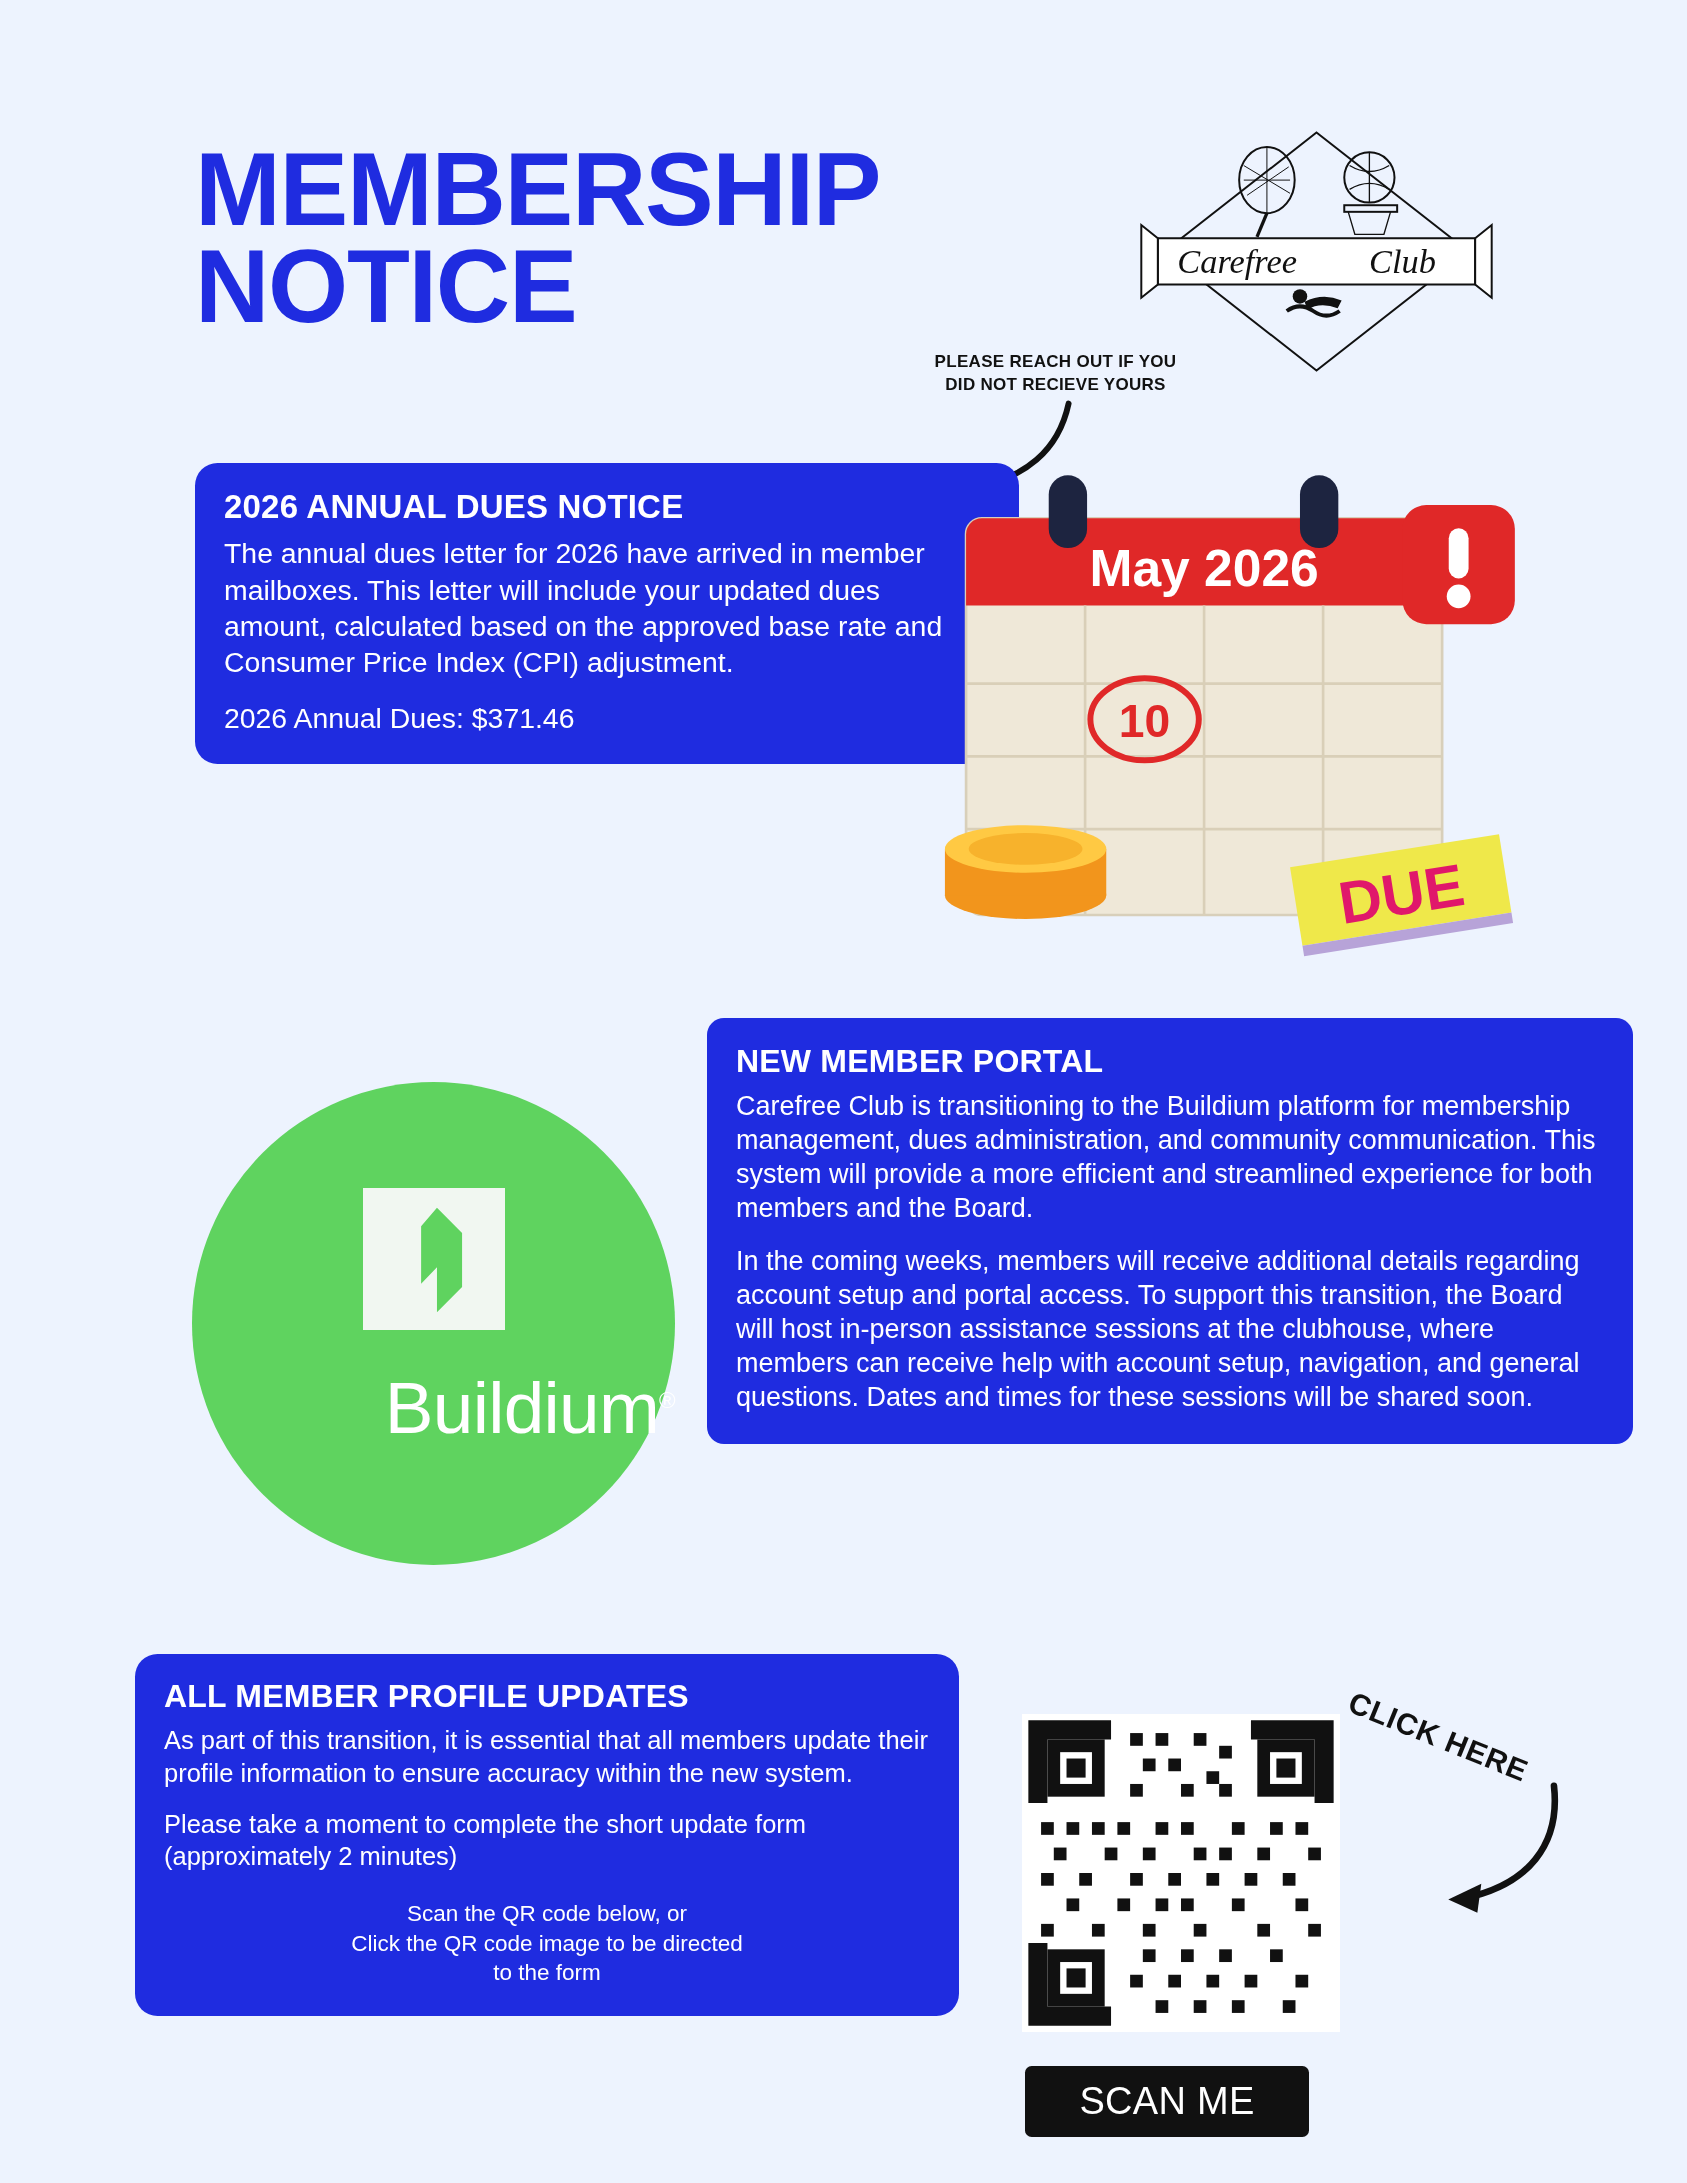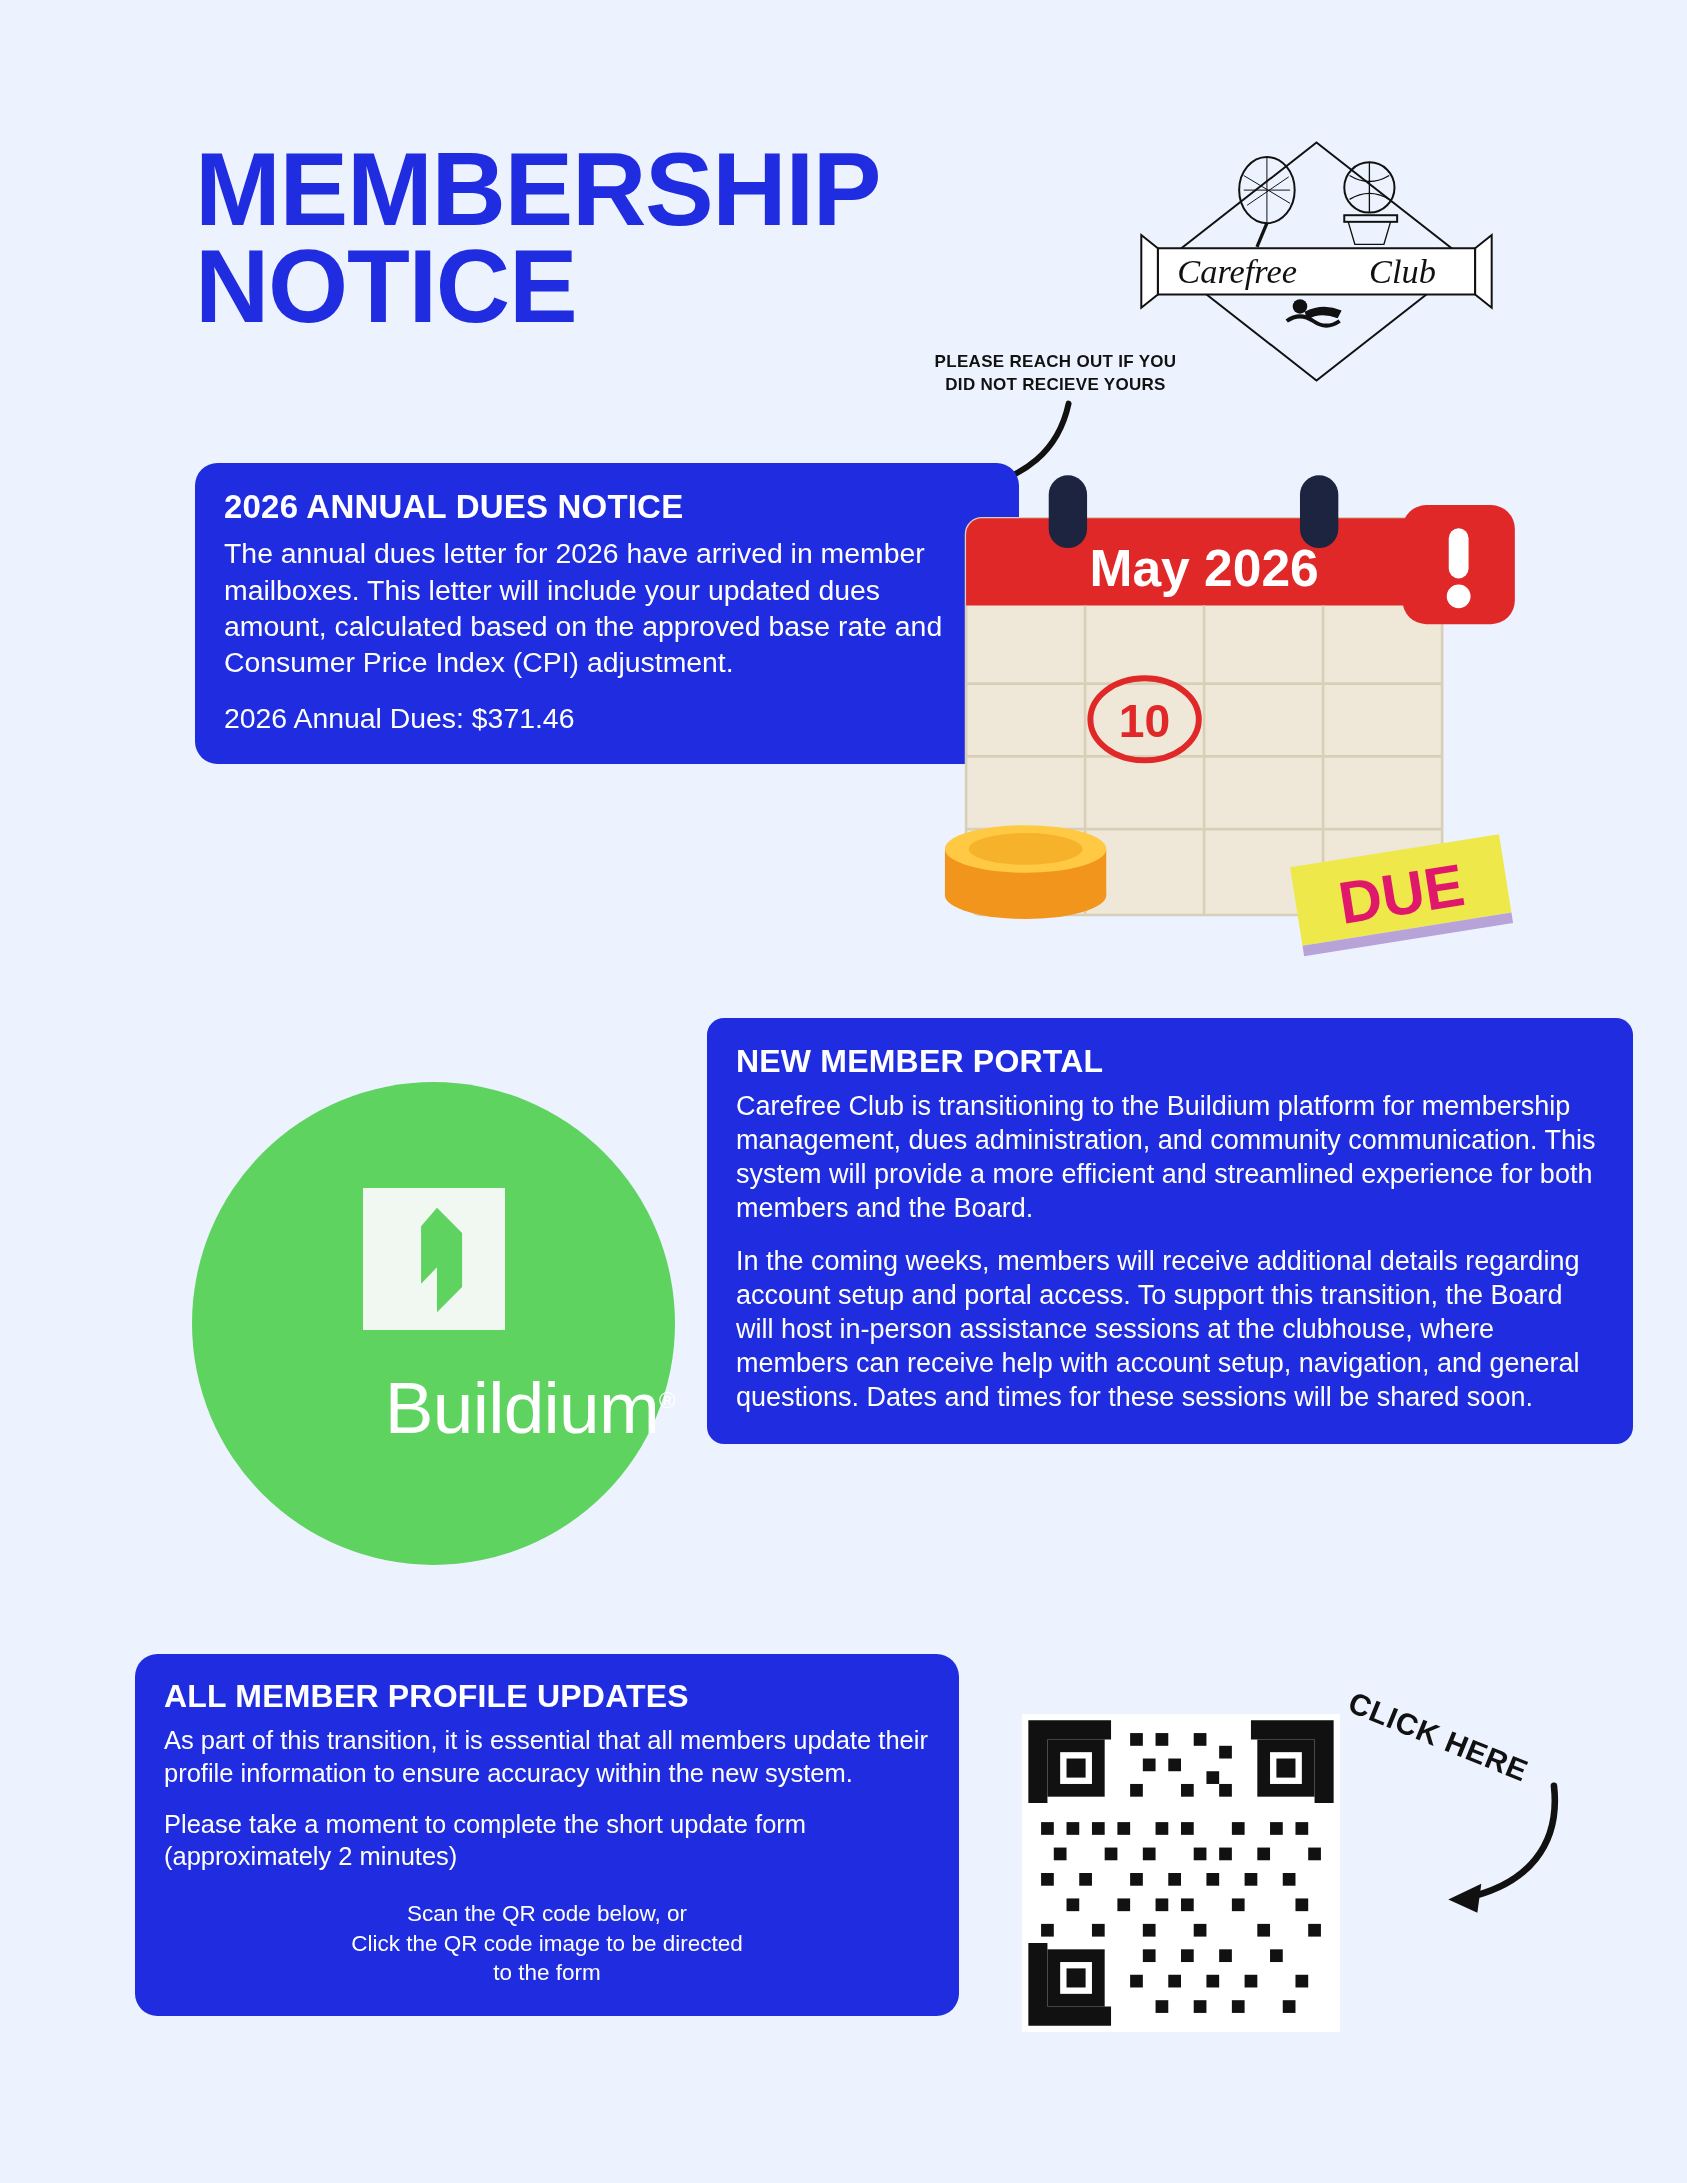--- a/index.html
+++ b/index.html
@@ -30,21 +30,21 @@
     line-height: 0.94;
     font-weight: 800;
     color: #1f2ce0;
     letter-spacing: -1.3px;
   }
 
   
   .logo {
     position: absolute;
     left: 1138px;
-    top: 129px;
+    top: 119px;
     width: 357px;
     height: 265px;
     text-align: center;
   }
 
   
   .reachout {
     position: absolute;
     left: 890px;
     top: 351px;
@@ -419,20 +419,21 @@
           <rect x="70" y="82" width="4" height="4"></rect>
         <rect x="86" y="82" width="4" height="4"></rect>
         <rect x="42" y="90" width="4" height="4"></rect>
           <rect x="54" y="90" width="4" height="4"></rect>
         <rect x="66" y="90" width="4" height="4"></rect>
           <rect x="82" y="90" width="4" height="4"></rect>
       </g>
     </svg>
   </div>
 
+  <div class="scan-me">SCAN ME</div>
 
   <div class="click-here-text">CLICK HERE</div>
   <div class="click-here">
     <svg viewBox="0 0 380 330" width="251" height="218">
       <path d="M330 130 C340 220 290 280 195 300" fill="none" stroke="#111" stroke-width="10" stroke-linecap="round"></path>
       <path d="M170 302 L220 278 L214 322 Z" fill="#111"></path>
     </svg>
   </div>
 
 </div>

